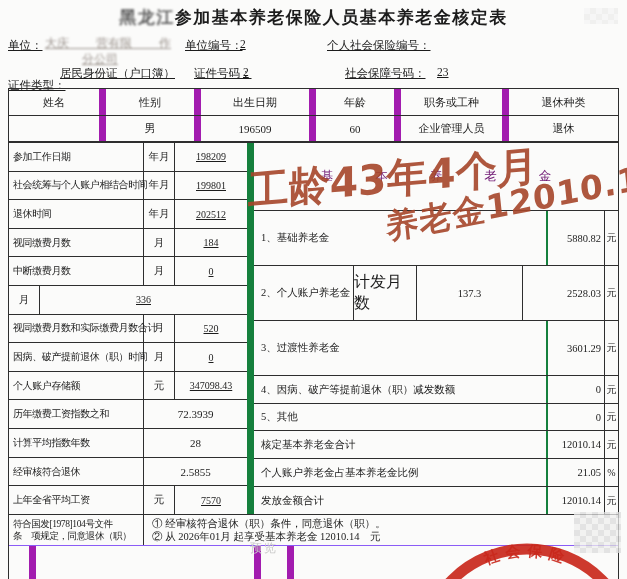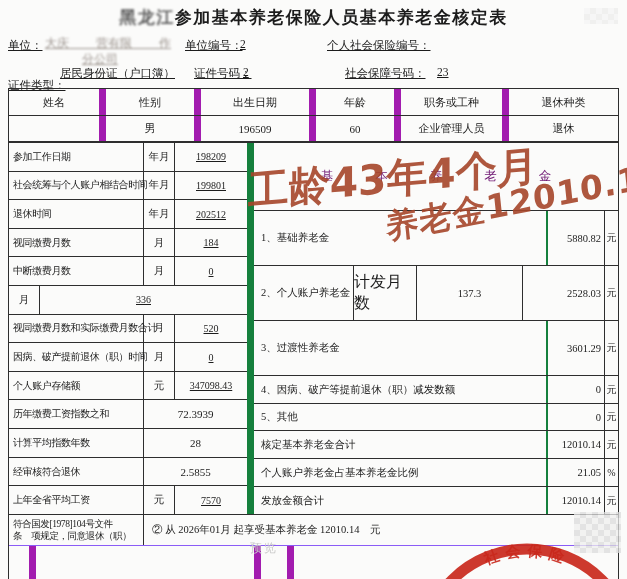--- a/index.html
+++ b/index.html
@@ -224,20 +224,21 @@
         </div>
       </div>
     </div>
 
     <div class="app">
       <div class="app-basis">
         <span>符合国发[1978]104号文件</span>
         <span>条　项规定，同意退休（职）</span>
       </div>
       <div class="app-dec">
+        <span>① 经审核符合退休（职）条件，同意退休（职）。</span>
         <span>② 从 2026年01月 起享受基本养老金 12010.14　元</span>
       </div>
     </div>
 
     <div class="foot">
       <div class="c f1"></div>
       <div class="c f2"></div>
       <div class="c f3"></div>
       <div class="c f4"></div>
     </div>

